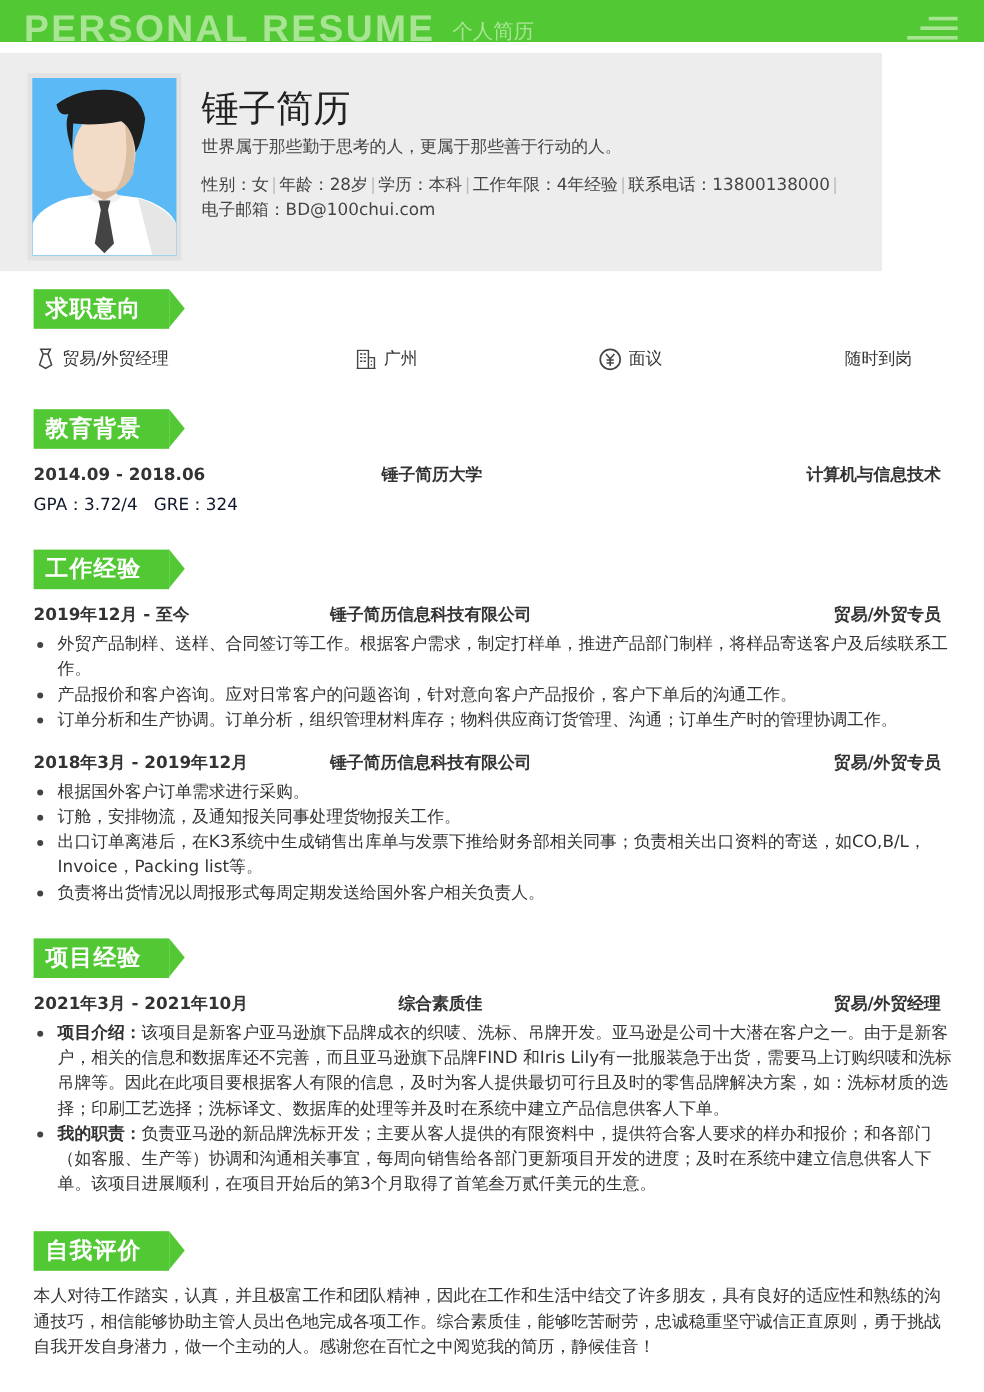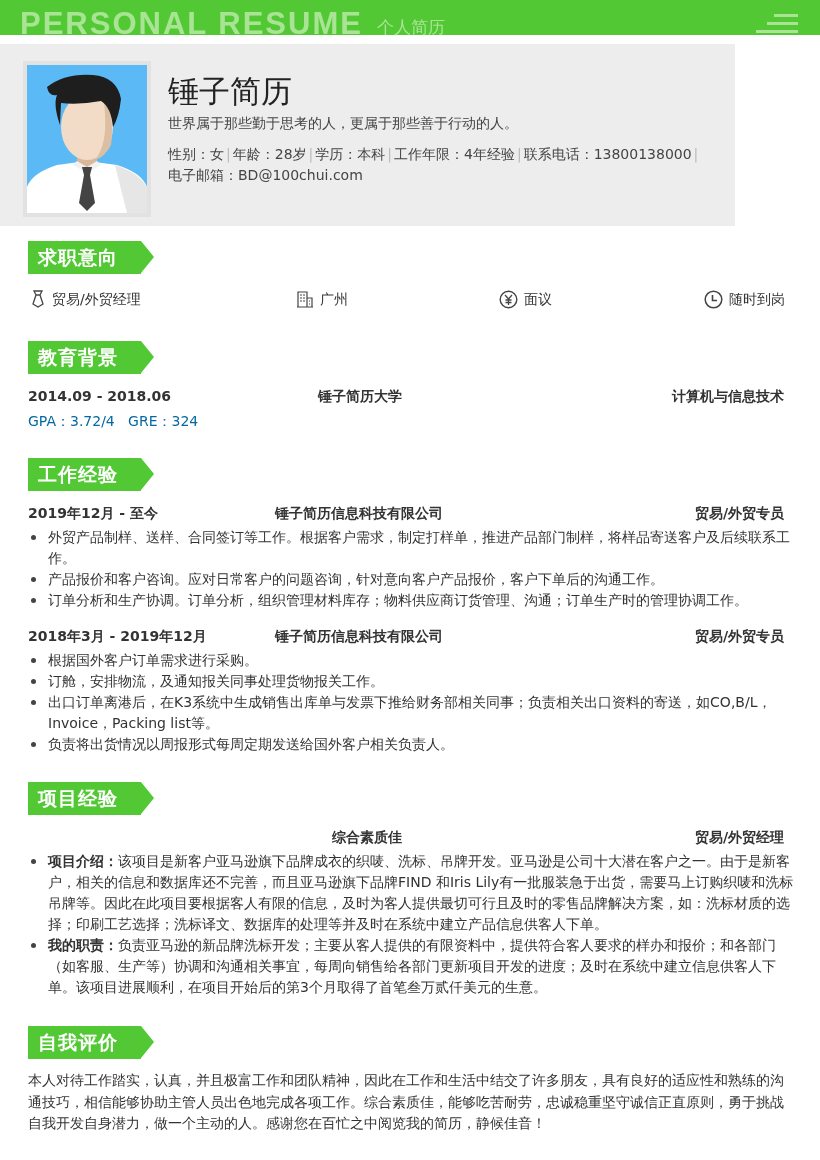--- a/index.html
+++ b/index.html
@@ -33,21 +33,21 @@
 
   
   .intent { position: absolute; top: 288px; height: 22px; font-size: 14px; color: #333; line-height: 22px; display: flex; align-items: center; }
   .intent svg { margin-right: 6px; }
 
   
   .row { position: absolute; left: 28px; width: 756px; height: 22px; font-size: 14px; font-weight: bold; color: #333; line-height: 22px; }
   .row .c1 { position: absolute; left: 0; }
   .row .c2 { position: absolute; }
   .row .c3 { position: absolute; right: 0; }
-  .plain { position: absolute; left: 28px; font-size: 14px; color: #0369a1; line-height: 22px; }
+  .plain { position: absolute; left: 28px; font-size: 14px; color: #0f172a; line-height: 22px; }
 
   ul.bullets { position: absolute; left: 28px; width: 766px; list-style: none; font-size: 14px; color: #333; line-height: 21px; }
   ul.bullets li { position: relative; padding-left: 20px; }
   ul.bullets li::before { content: ""; position: absolute; left: 3px; top: 8px; width: 5px; height: 5px; border-radius: 50%; background: #444; }
   ul.bullets li b { font-weight: bold; }
 
   .para { position: absolute; left: 28px; top: 1070px; width: 760px; font-size: 14px; color: #333; line-height: 21.5px; }
 </style>
 </head>
 <body>
@@ -103,21 +103,21 @@
     </svg>
   <span>广州</span>
 </div>
 <div class="intent" style="left:499px;">
   <svg width="19" height="19" viewBox="0 0 19 19">
       <circle cx="9.5" cy="9.5" r="8.3" fill="none" stroke="#444" stroke-width="1.4"></circle>
       <path d="M6 5 L9.5 9 L13 5 M9.5 9 V15 M6.5 10 H12.5 M6.5 12.5 H12.5" fill="none" stroke="#444" stroke-width="1.3"></path>
     </svg>
   <span>面议</span>
 </div>
-<div class="intent" style="left:704px;">
+<div class="intent" style="left:704px;flex-direction:column;">
   <svg width="19" height="19" viewBox="0 0 19 19">
       <circle cx="9.5" cy="9.5" r="8.3" fill="none" stroke="#444" stroke-width="1.5"></circle>
       <path d="M8.5 5 V10.5 H13" fill="none" stroke="#444" stroke-width="1.6"></path>
     </svg>
   <span>随时到岗</span>
 </div>
 
 <div class="sec-head" style="top:341px;">
   <div class="bar"></div>
     <div class="tip"></div>
@@ -157,20 +157,21 @@
   <li>出口订单离港后，在K3系统中生成销售出库单与发票下推给财务部相关同事；负责相关出口资料的寄送，如CO,B/L，Invoice，Packing list等。</li>
   <li>负责将出货情况以周报形式每周定期发送给国外客户相关负责人。</li>
 </ul>
 
 <div class="sec-head" style="top:782px;">
   <div class="bar"></div>
     <div class="tip"></div>
   <div class="label">项目经验</div>
 </div>
 <div class="row" style="top:826px;">
+  <span class="c1">2021年3月 - 2021年10月</span>
   <span class="c2" style="left:304px;">综合素质佳</span>
   <span class="c3">贸易/外贸经理</span>
 </div>
 <ul class="bullets" style="top:851px;">
   <li><b>项目介绍：</b><span>该项目是新客户亚马逊旗下品牌成衣的织唛、洗标、吊牌开发。亚马逊是公司十大潜在客户之一。由于是新客户，相关的信息和数据库还不完善，而且亚马逊旗下品牌FIND 和Iris Lily有一批服装急于出货，需要马上订购织唛和洗标吊牌等。因此在此项目要根据客人有限的信息，及时为客人提供最切可行且及时的零售品牌解决方案，如：洗标材质的选择；印刷工艺选择；洗标译文、数据库的处理等并及时在系统中建立产品信息供客人下单。</span></li>
   <li><b>我的职责：</b><span>负责亚马逊的新品牌洗标开发；主要从客人提供的有限资料中，提供符合客人要求的样办和报价；和各部门（如客服、生产等）协调和沟通相关事宜，每周向销售给各部门更新项目开发的进度；及时在系统中建立信息供客人下单。该项目进展顺利，在项目开始后的第3个月取得了首笔叁万贰仟美元的生意。</span></li>
 </ul>
 
 <div class="sec-head" style="top:1026px;">
   <div class="bar"></div>

